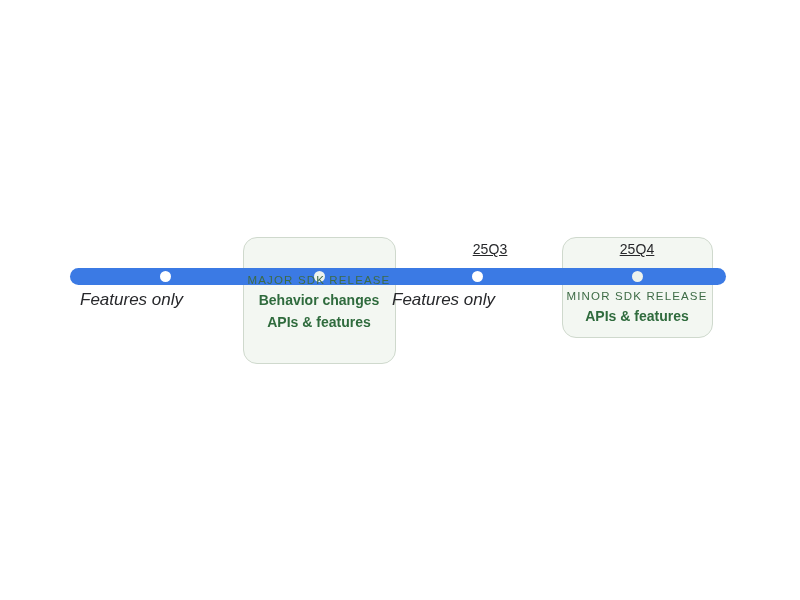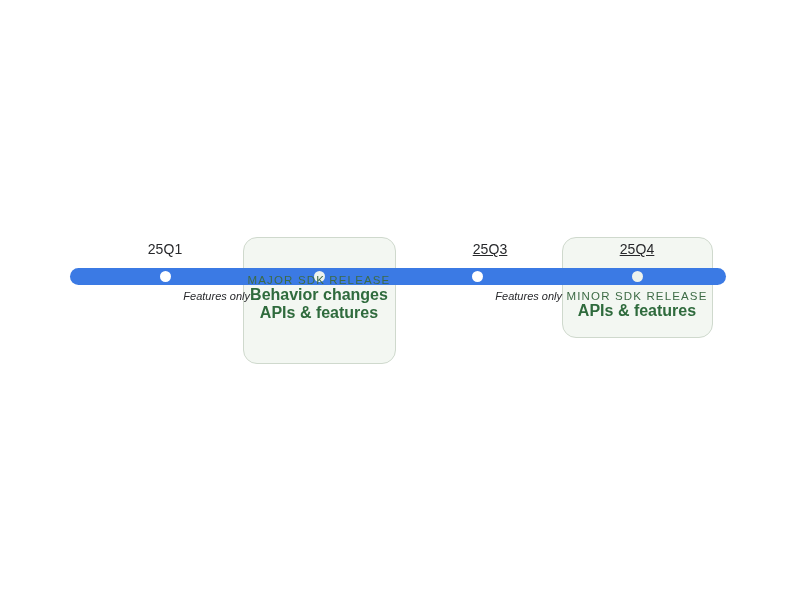--- a/index.html
+++ b/index.html
@@ -90,22 +90,22 @@
   #label-q1 { left: 85px; }
   #label-q2 { left: 239px; }
   #label-q3 { left: 410px; text-decoration: underline; }
   #label-q4 { left: 557px; text-decoration: underline; }
 
   
   .plain-note {
     position: absolute;
     top: 290px;
     width: 170px;
-    text-align: right;
-    font-size: 11px;
+    text-align: left;
+    font-size: 17px;
     font-style: italic;
     color: #27282b;
     z-index: 4;
   }
   #note-q1 { left: 80px; }
   #note-q3 { left: 392px; }
 
   
   .card-body {
     position: absolute;
@@ -116,42 +116,42 @@
   #body-q2 { left: 239px; top: 274px; }
   #body-q4 { left: 557px; top: 290px; }
 
   .release-heading {
     font-size: 11.5px;
     letter-spacing: 1.15px;
     color: #3d6b45;
     white-space: nowrap;
   }
   .release-line {
-    font-size: 16px;
+    font-size: 14px;
     font-weight: bold;
     color: #2f6b3d;
+    margin-top: 6px;
     white-space: nowrap;
   }
 </style>
 </head>
 <body>
 
 <div id="timeline-figure">
 
   <div id="card-q2" class="milestone-card"></div>
   <div id="card-q4" class="milestone-card"></div>
 
   <div id="timeline-bar"></div>
 
   <div id="dot-q1" class="timeline-dot"></div>
   <div id="dot-q2" class="timeline-dot tinted"></div>
   <div id="dot-q3" class="timeline-dot"></div>
   <div id="dot-q4" class="timeline-dot tinted"></div>
 
-  <div id="label-q1" class="quarter-label">25Q1</div>
   <div id="label-q3" class="quarter-label">25Q3</div>
   <div id="label-q4" class="quarter-label">25Q4</div>
 
   <div id="note-q1" class="plain-note">Features only</div>
   <div id="note-q3" class="plain-note">Features only</div>
 
   <div id="body-q2" class="card-body">
     <div class="release-heading">MAJOR SDK RELEASE</div>
     <div class="release-line">Behavior changes</div>
     <div class="release-line">APIs &amp; features</div>

